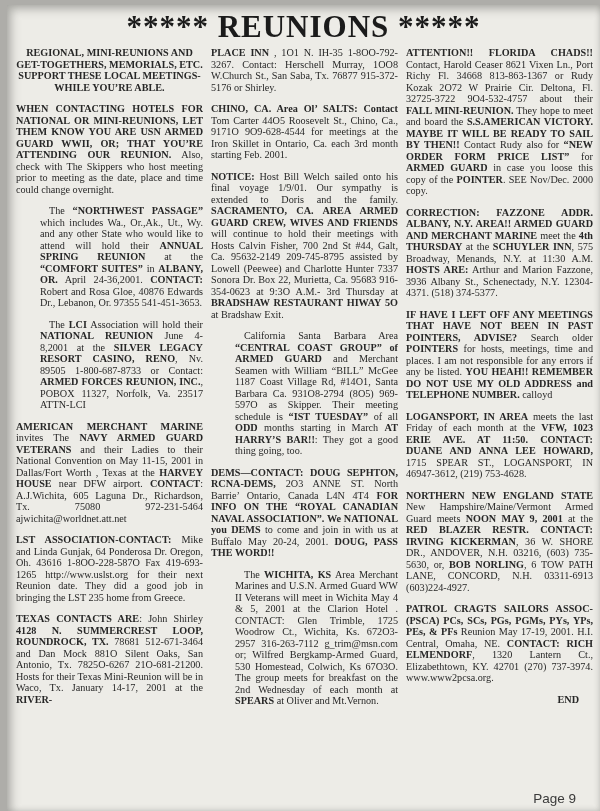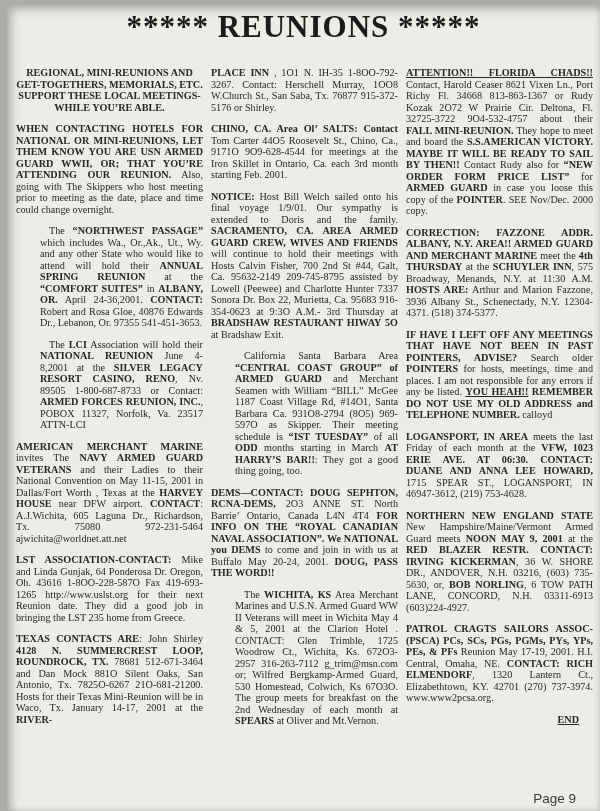--- a/index.html
+++ b/index.html
@@ -7,71 +7,71 @@
     width:600px;height:811px;position:relative;overflow:hidden;
     background:#aeada9;
     font-family:"Liberation Serif", serif;
   }
   .page{
     position:absolute;left:7px;top:5px;width:593px;height:806px;
     background:#edece7;
     box-shadow: inset 4px 4px 10px rgba(110,110,105,.5), inset -1px -1px 4px rgba(140,140,135,.25);
   }
   .title{
-    margin:4px 0 22px;text-align:center;
+    margin:4px 0 2px;text-align:center;
     font-size:31px;font-weight:bold;letter-spacing:1px;
     color:#1b1b1b;white-space:nowrap;
   }
   .columns{
     display:flex;gap:8px;padding:0 7px 0 9px;height:752px;overflow:hidden;
   }
   .col{
     flex:1;min-width:0;text-align:justify;
     font-size:10.2px;line-height:11.5px;color:#272727;
     overflow:hidden;
   }
   .para{margin:0 0 10px;}
   .para.center{text-align:center;}
   .para.right{text-align:right;padding-right:14px;}
   .para.indent{text-indent:9px;margin-left:24px;}
   .b{font-weight:bold;}
-  .u{text-decoration:underline;}
+  .u{}
   .page-number{
     position:absolute;right:24px;bottom:5px;
     font-size:13.5px;color:#3a3a3a;
     font-family:"Liberation Sans", sans-serif;
   }
 </style>
 </head>
 <body>
 
 <div class="page">
   <h1 class="title">***** REUNIONS *****</h1>
   <div class="columns">
     <div class="col">
         <p class="para center"><span class="b">REGIONAL, MINI-REUNIONS AND GET-TOGETHERS, MEMORIALS, ETC. SUPPORT THESE LOCAL MEETINGS-WHILE YOU’RE ABLE.</span></p>
-        <p class="para"><span class="b">WHEN CONTACTING HOTELS FOR NATIONAL OR MINI-REUNIONS, LET THEM KNOW YOU ARE USN ARMED GUARD WWII, OR; THAT YOU’RE ATTENDING OUR REUNION.</span><span> Also, going with The Skippers who host meeting prior to meeting as the date, place and time could change overnight.</span></p>
+        <p class="para"><span class="b">WHEN CONTACTING HOTELS FOR NATIONAL OR MINI-REUNIONS, LET THEM KNOW YOU ARE USN ARMED GUARD WWII, OR; THAT YOU’RE ATTENDING OUR REUNION.</span><span> Also, check with The Skippers who host meeting prior to meeting as the date, place and time could change overnight.</span></p>
         <p class="para indent"><span>The </span><span class="b">“NORTHWEST PASSAGE”</span><span> which includes Wa., Or.,Ak., Ut., Wy. and any other State who would like to attend will hold their </span><span class="b">ANNUAL SPRING REUNION</span><span> at the </span><span class="b">“COMFORT SUITES”</span><span> in </span><span class="b">ALBANY, OR.</span><span> April 24-36,2001. </span><span class="b">CONTACT:</span><span> Robert and Rosa Gloe, 40876 Edwards Dr., Lebanon, Or. 97355  541-451-3653.</span></p>
         <p class="para indent"><span>The </span><span class="b">LCI</span><span> Association will hold their </span><span class="b">NATIONAL REUNION</span><span> June 4-8,2001 at the </span><span class="b">SILVER LEGACY RESORT CASINO, RENO</span><span>, Nv. 89505  1-800-687-8733 or Contact: </span><span class="b">ARMED FORCES REUNION, INC.</span><span>, POBOX 11327, Norfolk, Va. 23517 ATTN-LCI</span></p>
         <p class="para"><span class="b">AMERICAN MERCHANT MARINE</span><span> invites The </span><span class="b">NAVY ARMED GUARD VETERANS</span><span> and their Ladies to their National Convention on May 11-15, 2001 in Dallas/Fort Worth , Texas at the </span><span class="b">HARVEY HOUSE</span><span> near DFW airport. </span><span class="b">CONTACT</span><span>: A.J.Wichita, 605 Laguna Dr., Richardson, Tx. 75080 972-231-5464 ajwichita@worldnet.att.net</span></p>
         <p class="para"><span class="b">LST ASSOCIATION-CONTACT:</span><span> Mike and Linda Gunjak, 64 Ponderosa Dr.  Oregon, Oh. 43616 1-8OO-228-587O    Fax    419-693-1265 http://www.uslst.org for their next Reunion date. They did a good job in bringing the LST 235 home from Greece.</span></p>
         <p class="para"><span class="b">TEXAS CONTACTS ARE</span><span>: John Shirley </span><span class="b">4128 N. SUMMERCREST LOOP, ROUNDROCK, TX.</span><span> 78681 512-671-3464 and Dan Mock 881O Silent Oaks, San Antonio, Tx. 7825O-6267 21O-681-21200. Hosts for their Texas Mini-Reunion will be in Waco, Tx. January 14-17, 2001 at the </span><span class="b">RIVER-</span></p>
       </div>
     <div class="col">
         <p class="para"><span class="b">PLACE INN</span><span> , 1O1 N. IH-35 1-8OO-792-3267. Contact: Herschell Murray, 1OO8 W.Church St., San Saba, Tx. 76877 915-372-5176 or Shirley.</span></p>
         <p class="para"><span class="b">CHINO, CA. Area Ol’ SALTS: Contact</span><span> Tom Carter 44O5 Roosevelt St., Chino, Ca., 9171O 9O9-628-4544 for meetings at the Iron Skillet in Ontario, Ca. each 3rd month starting Feb. 2001.</span></p>
         <p class="para"><span class="b">NOTICE:</span><span> Host Bill Welch sailed onto his final voyage 1/9/01. Our sympathy is extended to Doris and the family. </span><span class="b">SACRAMENTO, CA. AREA ARMED GUARD CREW, WIVES AND FRIENDS</span><span> will continue to hold their meetings with Hosts Calvin Fisher, 700 2nd St #44, Galt, Ca. 95632-2149  209-745-8795 assisted by Lowell (Peewee) and Charlotte Hunter 7337 Sonora Dr. Box 22, Murietta, Ca. 95683 916-354-0623 at 9:3O A.M.- 3rd Thursday at </span><span class="b">BRADSHAW RESTAURANT HIWAY 5O</span><span> at Bradshaw Exit.</span></p>
         <p class="para indent"><span>California Santa Barbara Area </span><span class="b">“CENTRAL COAST GROUP” of ARMED GUARD</span><span> and Merchant Seamen with William “BILL” McGee 1187 Coast Village Rd, #14O1, Santa Barbara Ca. 931O8-2794 (8O5) 969-597O as Skipper. Their meeting schedule is </span><span class="b">“IST TUESDAY”</span><span> of all </span><span class="b">ODD</span><span> months starting in March </span><span class="b">AT HARRY’S BAR!!</span><span>: They got a good thing going, too.</span></p>
         <p class="para"><span class="b">DEMS—CONTACT: DOUG SEPHTON, RCNA-DEMS,</span><span> 2O3 ANNE ST. North Barrie’ Ontario, Canada L4N 4T4 </span><span class="b">FOR INFO ON THE “ROYAL CANADIAN NAVAL ASSOCIATION”. We NATIONAL you DEMS</span><span> to come and join in with us at Buffalo May 20-24, 2001. </span><span class="b">DOUG, PASS THE WORD!!</span></p>
         <p class="para indent"><span>The </span><span class="b">WICHITA, KS</span><span> Area Merchant Marines and U.S.N. Armed Guard WW II Veterans will meet in Wichita  May  4 &amp; 5, 2001 at the Clarion Hotel . CONTACT: Glen Trimble, 1725 Woodrow Ct., Wichita, Ks. 672O3-2957 316-263-7112 g_trim@msn.com or; Wilfred Bergkamp-Armed Guard, 530 Homestead, Colwich, Ks 67O3O. The group meets for breakfast on the 2nd Wednesday of  each month at </span><span class="b">SPEARS</span><span> at Oliver and Mt.Vernon.</span></p>
       </div>
     <div class="col">
         <p class="para"><span class="b u">ATTENTION!! FLORIDA CHADS!!</span><span> Contact, Harold Ceaser 8621 Vixen Ln., Port Richy Fl. 34668 813-863-1367 or Rudy Kozak 2O72 W Prairie Cir. Deltona, Fl. 32725-3722 9O4-532-4757 about their </span><span class="b">FALL MINI-REUNION.</span><span> They hope to meet and board the </span><span class="b">S.S.AMERICAN VICTORY. MAYBE IT WILL BE READY TO SAIL BY THEN!!</span><span> Contact Rudy also for </span><span class="b">“NEW ORDER FORM PRICE LIST”</span><span> for </span><span class="b">ARMED GUARD</span><span> in case you loose this copy of the </span><span class="b">POINTER</span><span>.  SEE Nov/Dec. 2000 copy.</span></p>
         <p class="para"><span class="b">CORRECTION: FAZZONE ADDR. ALBANY, N.Y. AREA!! ARMED GUARD AND MERCHANT MARINE</span><span> meet the </span><span class="b">4th THURSDAY</span><span> at the </span><span class="b">SCHUYLER INN</span><span>, 575 Broadway, Menands, N.Y. at 11:30 A.M. </span><span class="b">HOSTS ARE:</span><span> Arthur and Marion Fazzone, 3936 Albany St., Schenectady, N.Y. 12304-4371. (518) 374-5377.</span></p>
         <p class="para"><span class="b">IF HAVE I LEFT OFF ANY MEETINGS THAT HAVE NOT BEEN IN PAST POINTERS, ADVISE?</span><span> Search older </span><span class="b">POINTERS</span><span> for hosts, meetings, time and places. I am not responsible for any errors if any be listed. </span><span class="b u">YOU HEAH!!</span><span> </span><span class="b">REMEMBER DO NOT USE MY OLD ADDRESS and TELEPHONE NUMBER.</span><span> calloyd</span></p>
-        <p class="para"><span class="b">LOGANSPORT, IN AREA</span><span> meets the last Friday of each month at the </span><span class="b">VFW, 1023 ERIE AVE. AT 06:30. CONTACT: DUANE AND ANNA LEE HOWARD,</span><span> 1715 SPEAR ST., LOGANSPORT, IN 46947-3612, (219) 753-4628.</span></p>
+        <p class="para"><span class="b">LOGANSPORT, IN AREA</span><span> meets the last Friday of each month at the </span><span class="b">VFW, 1023 ERIE AVE. AT 11:50. CONTACT: DUANE AND ANNA LEE HOWARD,</span><span> 1715 SPEAR ST., LOGANSPORT, IN 46947-3612, (219) 753-4628.</span></p>
         <p class="para"><span class="b">NORTHERN NEW ENGLAND STATE</span><span> New Hampshire/Maine/Vermont Armed Guard meets </span><span class="b">NOON MAY 9, 2001</span><span> at the </span><span class="b">RED BLAZER RESTR. CONTACT: IRVING KICKERMAN</span><span>, 36 W. SHORE DR., ANDOVER, N.H. 03216, (603) 735-5630, or, </span><span class="b">BOB NORLING</span><span>, 6 TOW PATH LANE, CONCORD, N.H. 03311-6913 (603)224-4927.</span></p>
         <p class="para"><span class="b">PATROL CRAGTS SAILORS ASSOC-(PSCA) PCs, SCs, PGs, PGMs, PYs, YPs, PEs, &amp; PFs</span><span> Reunion May 17-19, 2001. H.I. Central, Omaha, NE. </span><span class="b">CONTACT: RICH ELMENDORF</span><span>, 1320 Lantern Ct., Elizabethtown, KY. 42701 (270) 737-3974. www.www2pcsa.org.</span></p>
         <p class="para right"><span class="b u">END</span></p>
       </div>
   </div>
   <div class="page-number">Page 9</div>
 </div>
 
 </body></html>

